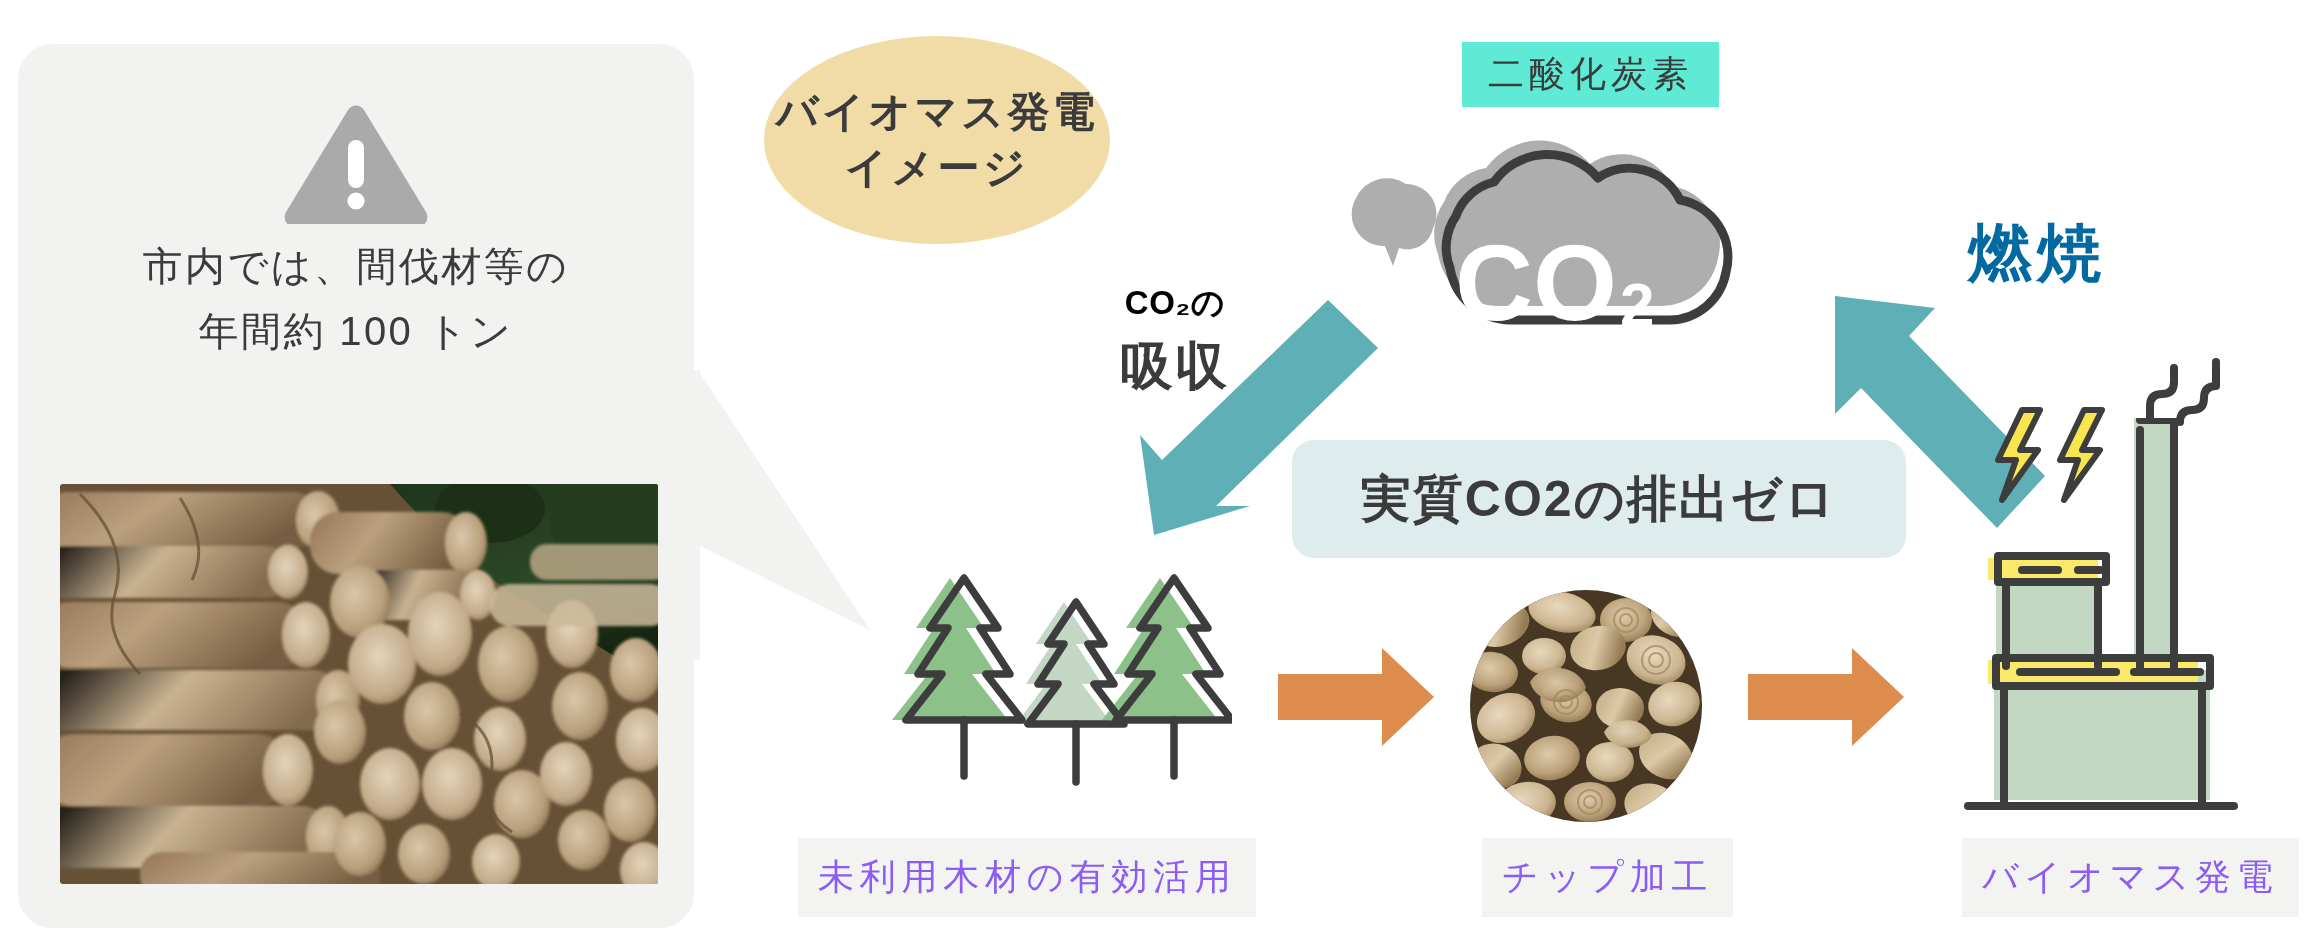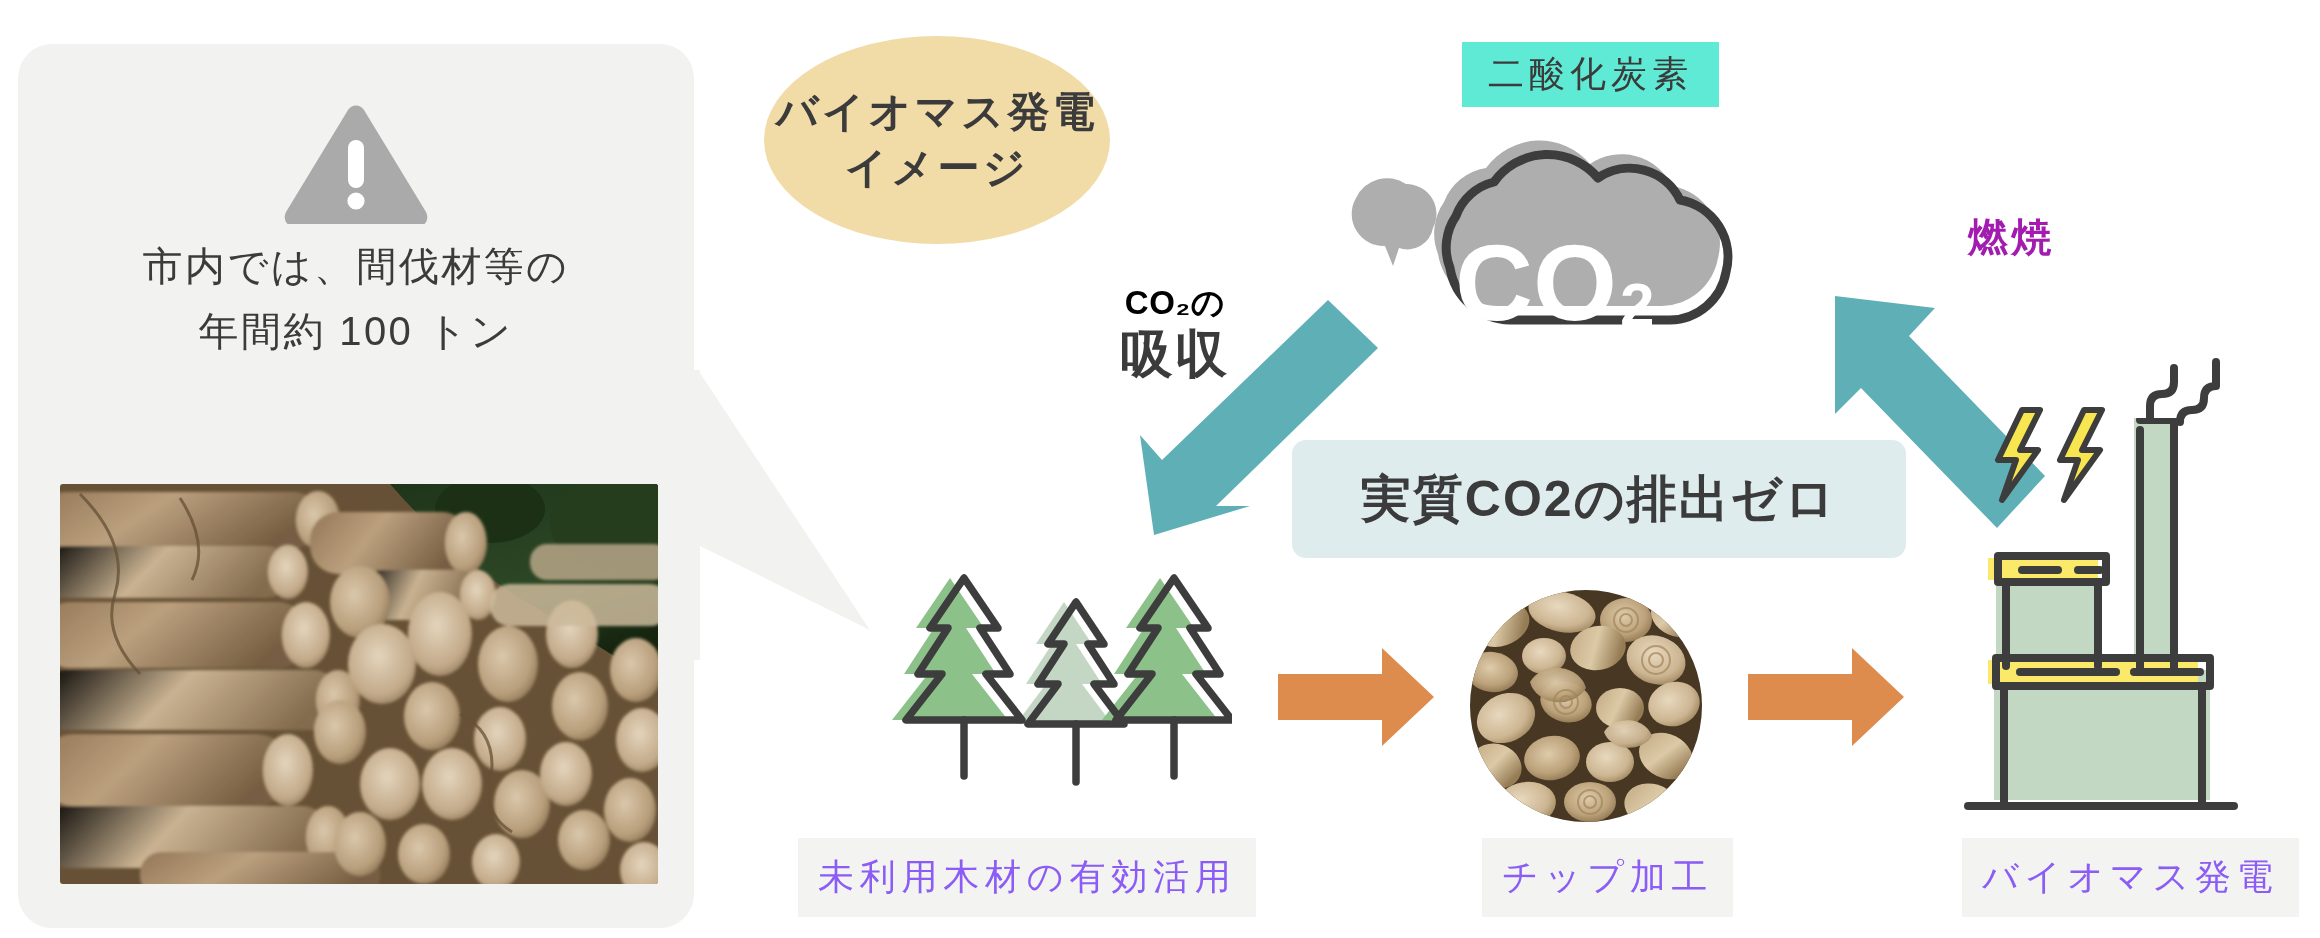--- a/index.html
+++ b/index.html
@@ -134,58 +134,58 @@
     font-weight: 700;
     line-height: 1.1;
   }
   #absorb-label .big {
     display: block;
     font-size: 52px;
     letter-spacing: 0.05em;
     color: #3b3b3b;
     font-weight: 700;
     line-height: 1.12;
-    margin-top: 4px;
+    margin-top: 16px;
   }
   #arrow-absorb {
     position: absolute;
     left: 1120px;
     top: 300px;
     width: 260px;
     height: 235px;
   }
 
   
   #burn-label {
     position: absolute;
     left: 1968px;
     top: 210px;
-    font-size: 40px;
+    font-size: 64px;
     letter-spacing: 0.08em;
-    color: #a21caf;
+    color: #0369a1;
     font-weight: 700;
     white-space: nowrap;
   }
   #arrow-burn {
     position: absolute;
     left: 1805px;
     top: 296px;
     width: 240px;
     height: 232px;
   }
 
   
   #netzero {
     position: absolute;
     left: 1292px;
     top: 440px;
     width: 614px;
     height: 118px;
     background: #dfecee;
-    border-radius: 14px;
+    border-radius: 22px;
     display: flex;
     align-items: center;
     justify-content: center;
     font-size: 50px;
     letter-spacing: 0.04em;
     color: #3b3b3b;
     font-weight: 600;
     box-sizing: border-box;
   }
 

